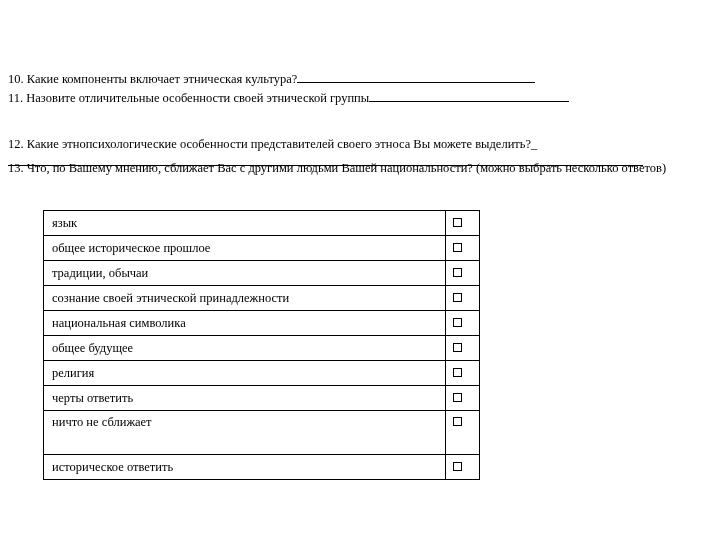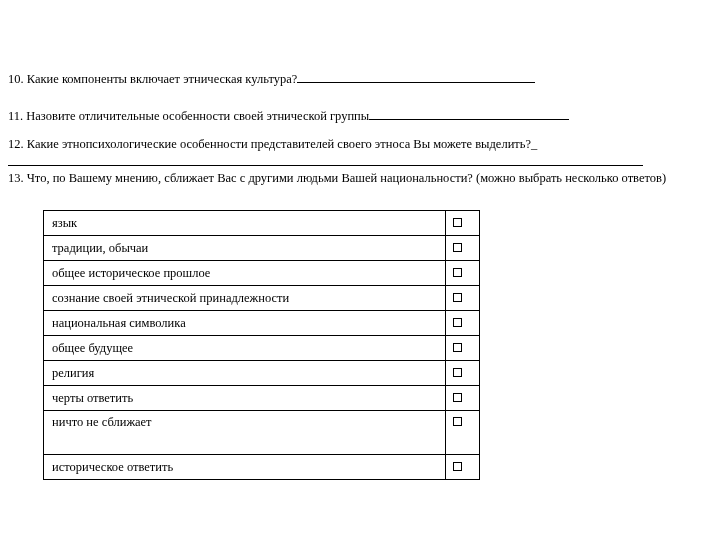--- a/index.html
+++ b/index.html
@@ -1,24 +1,24 @@
 <!DOCTYPE html>
 <html><head>
 <meta charset="utf-8">
 <style>
   html, body { margin: 0; padding: 0; background: #ffffff; }
   body { width: 720px; height: 540px; position: relative; overflow: hidden;
          font-family: "Liberation Serif", "DejaVu Serif", serif; color: #000; }
   .q { position: absolute; left: 8px; font-weight: normal; font-size: 12.5px; white-space: nowrap; line-height: 15px; }
   .blank { display: inline-block; border-bottom: 1px solid #000; height: 12px; vertical-align: baseline; }
   #q10 { top: 70px; }
-  #q11 { top: 107px; }
+  #q11 { top: 89px; }
   #q12 { top: 137px; }
   #q12-line { position: absolute; left: 8px; top: 165px; width: 635px; border-bottom: 1px solid #000; }
-  #q13 { top: 171px; width: 690px; white-space: normal; }
+  #q13 { top: 161px; width: 690px; white-space: normal; }
   table.opts { position: absolute; left: 43px; top: 210px; width: 437px; border-collapse: collapse; }
   table.opts td { border: 1.5px solid #000; font-size: 12.5px; padding: 0 12px 0 8px; height: 24px; vertical-align: middle; }
   table.opts td.cb { width: 26px; padding: 0 0 0 7px; }
   table.opts tr.tall td { height: 39px; vertical-align: top; padding-top: 4px; }
   .box { display: inline-block; width: 9px; height: 9px; border: 1px solid #000; box-sizing: border-box; }
   .indent { padding-left: 3px; }
 </style>
 </head>
 <body>
 
@@ -39,25 +39,25 @@
   <span>13. Что, по Вашему мнению, сближает Вас с другими людьми Вашей национальности? (можно выбрать несколько ответов)</span>
 </div>
 
 <table class="opts">
   <tbody>
     <tr>
         <td class="indent"> язык</td>
         <td class="cb"><span class="box"></span></td>
       </tr>
     <tr>
-        <td>традиции, обычаи</td>
+        <td>общее историческое прошлое</td>
         <td class="cb"><span class="box"></span></td>
       </tr>
     <tr>
-        <td>общее историческое прошлое</td>
+        <td>традиции, обычаи</td>
         <td class="cb"><span class="box"></span></td>
       </tr>
     <tr>
         <td class="indent"> сознание своей этнической принадлежности</td>
         <td class="cb"><span class="box"></span></td>
       </tr>
     <tr>
         <td>национальная символика</td>
         <td class="cb"><span class="box"></span></td>
       </tr>

